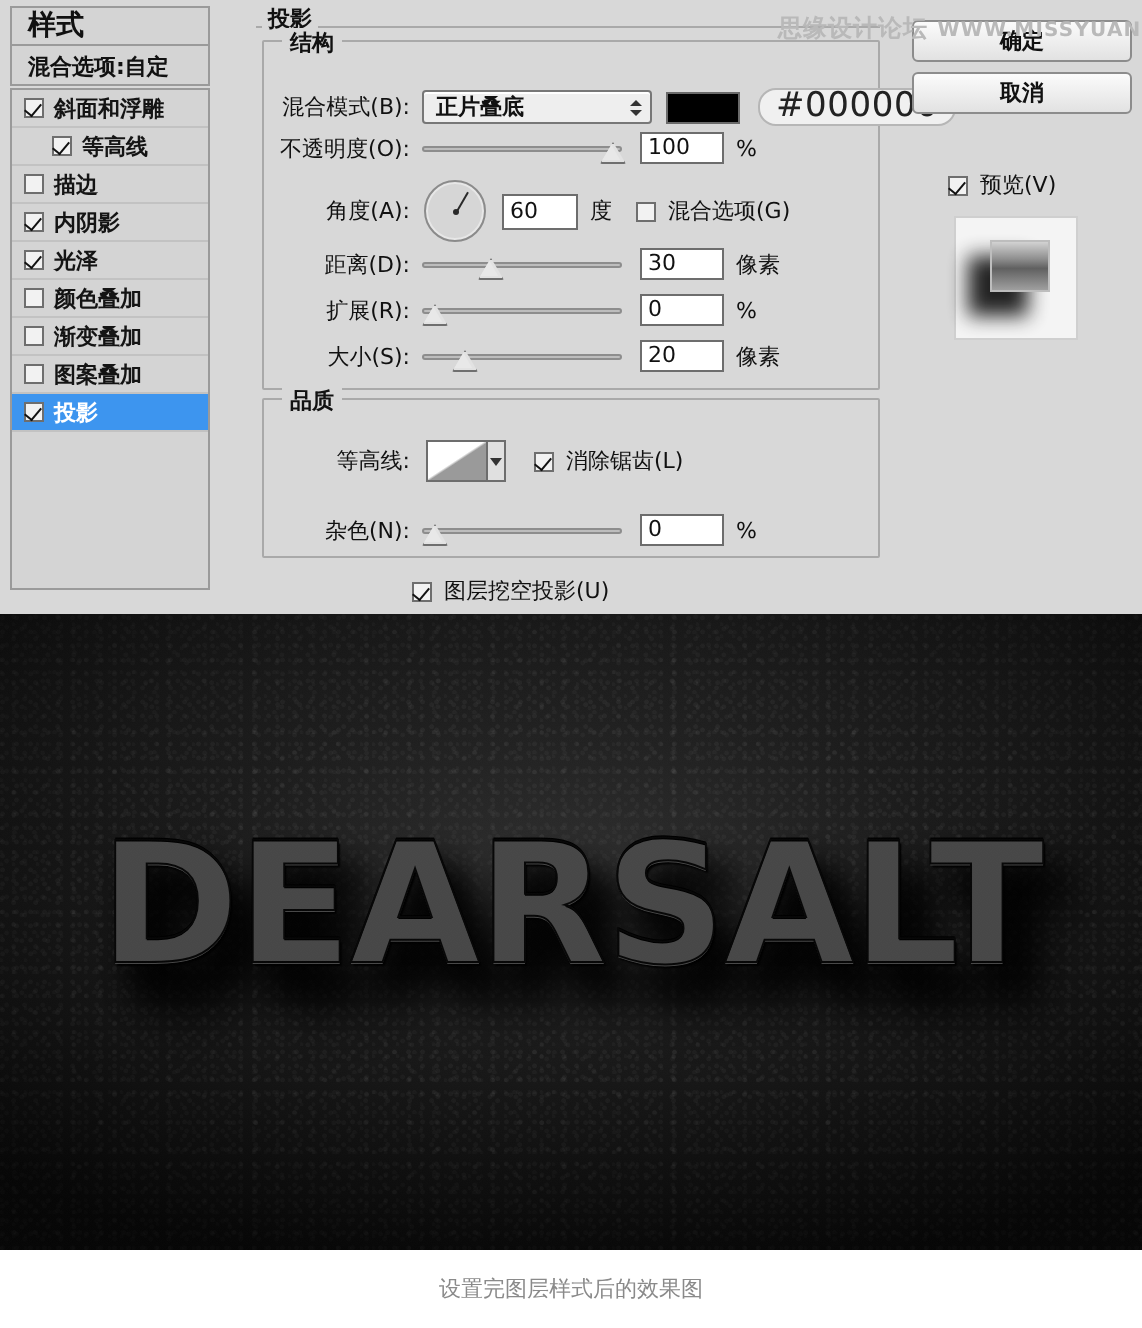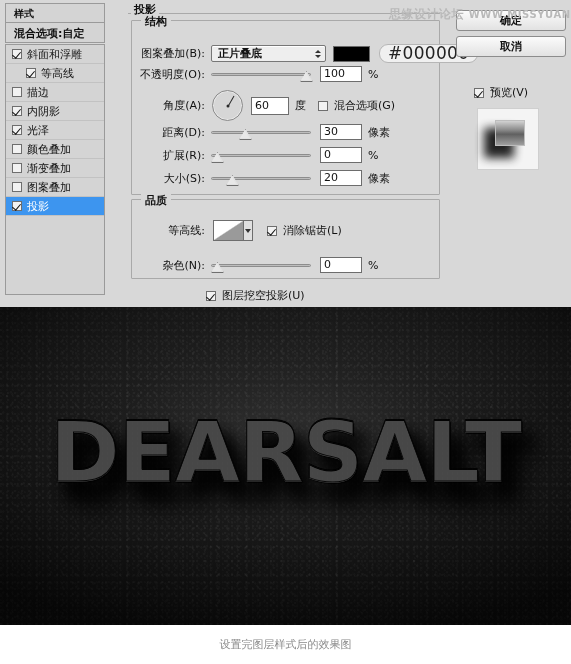--- a/index.html
+++ b/index.html
@@ -18,42 +18,42 @@
     box-sizing:border-box;
   }
 
   
   .styles-panel{
     position:absolute;left:5px;top:3px;width:100px;height:295px;
   }
   .styles-head{
     height:19px;line-height:19px;padding-left:8px;
     background:#d4d4d4;border:1px solid #9a9a9a;border-bottom:none;
-    font-weight:bold;font-size:10px;color:#111;
+    font-weight:bold;font-size:14px;color:#111;
     box-sizing:border-box;
   }
   .styles-sub{
     height:21px;line-height:21px;padding-left:8px;
     background:#d4d4d4;border:1px solid #9a9a9a;
     font-weight:bold;font-size:11px;color:#111;
     box-sizing:border-box;
   }
   .styles-list{
     margin-top:1px;border:1px solid #9a9a9a;background:#d4d4d4;
     height:251px;box-sizing:border-box;overflow:hidden;
   }
   .st-row{
     display:flex;align-items:center;height:19px;
     padding-left:6px;box-sizing:border-box;
     border-bottom:1px solid #c2c2c2;
   }
   .st-row.indent{padding-left:20px;}
   .st-row.selected{background:#3d95ef;}
   .st-row.selected .st-label{color:#ffffff;}
-  .st-label{font-size:11px;font-weight:normal;color:#141414;margin-left:5px;white-space:nowrap;}
+  .st-label{font-size:11px;font-weight:bold;color:#141414;margin-left:5px;white-space:nowrap;}
 
   .cbox{
     width:10px;height:10px;flex:0 0 10px;
     background:#f2f2f2;border:1px solid #6e6e6e;
     position:relative;box-sizing:border-box;
   }
   .cbox.on::after{
     content:"";position:absolute;left:1px;top:0px;
     width:4px;height:7px;border:solid #111;border-width:0 1.6px 1.6px 0;
     transform:rotate(40deg);
@@ -305,21 +305,21 @@
         </div>
     </div>
 
     <div class="dlg-title">投影</div>
     <div class="dlg-rule"></div>
 
     <div class="group grp-structure"></div>
     <div class="sect-title lbl-structure">结构</div>
 
     <div class="row" style="left:137px;top:44px;">
-      <div class="flabel" style="width:68px;">图案叠加(B):</div>
+      <div class="flabel" style="width:68px;">混合模式(B):</div>
       <div class="sel" style="margin-left:6px;">
         <span class="sv">正片叠底</span>
         <span class="arrows">
           <span class="ar-up"></span>
             <span class="ar-dn"></span>
         </span>
       </div>
       <div class="swatch" style="margin-left: 7px; background: rgb(0, 0, 0);"></div>
       <div class="hexpill" style="margin-left:9px;">#000000</div>
     </div>

